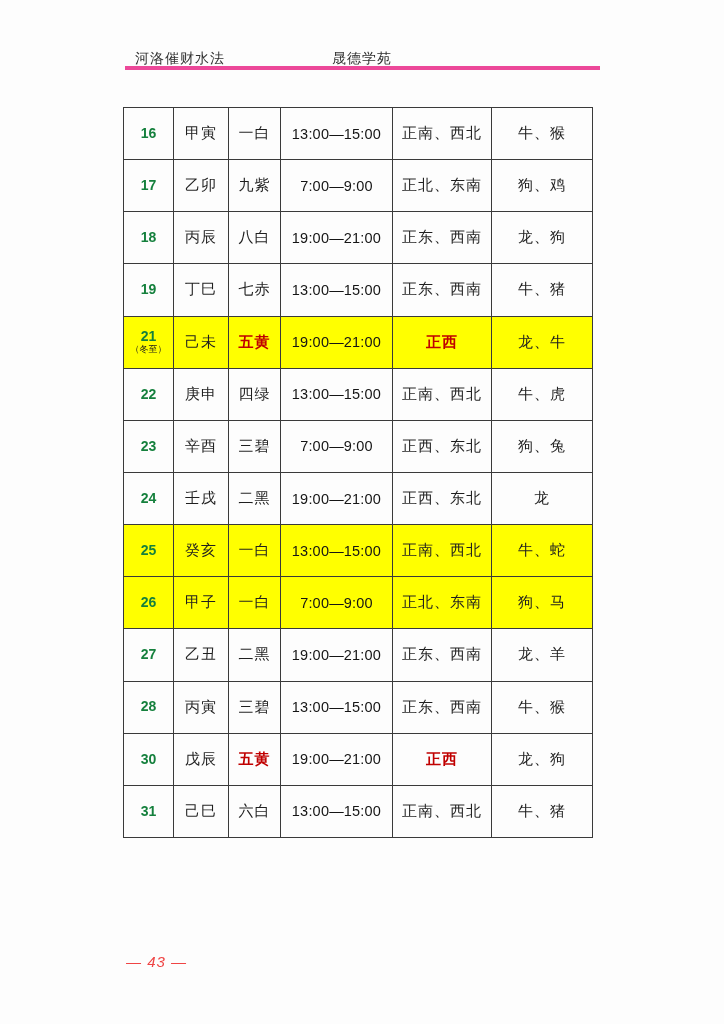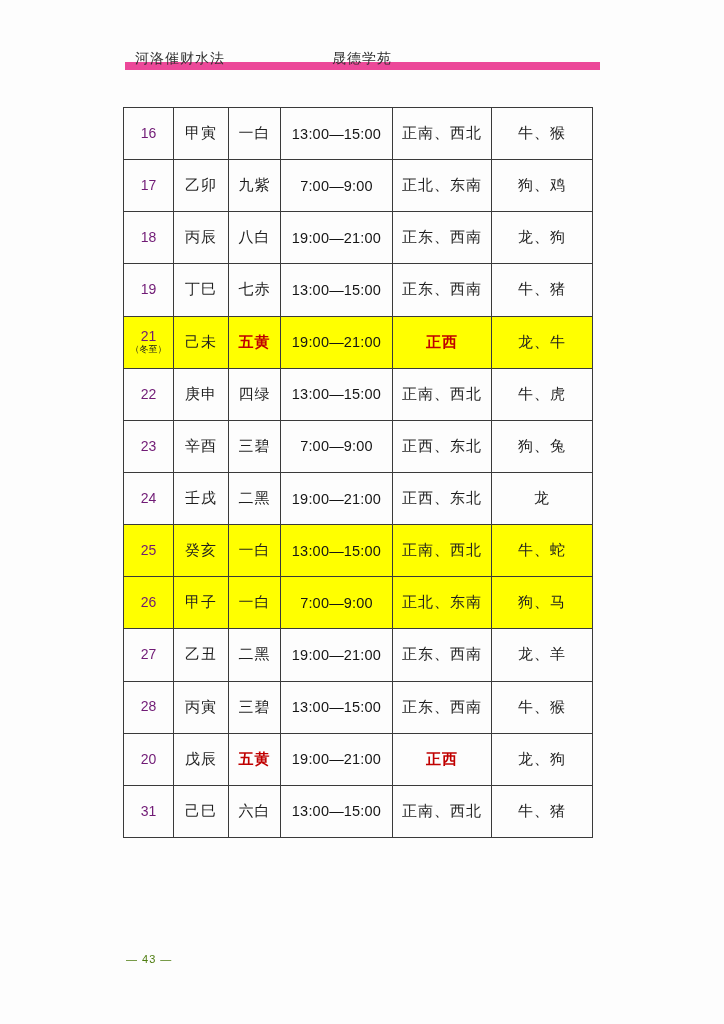--- a/index.html
+++ b/index.html
@@ -22,21 +22,21 @@
     inset: 0;
     background: #fdfdfd;
   }
   
   .header {
     position: absolute;
     left: 125px;
     top: 49px;
     width: 475px;
     height: 21px;
-    border-bottom: 8px solid #ec4899;
+    border-bottom: 4px solid #ec4899;
     font-size: 14px;
     color: #2f2f2f;
   }
   .header .h-left  { position: absolute; left: 10px;  top: 1px; letter-spacing: 1px; }
   .header .h-center{ position: absolute; left: 207px; top: 1px; letter-spacing: 1px; }
   
   table.sched {
     position: absolute;
     left: 123px;
     top: 107px;
@@ -50,22 +50,22 @@
     text-align: center;
     vertical-align: middle;
     background: #fdfdfd;
     padding: 0;
   }
   tr.data-row { height: 45.7px; }
   tr.data-row.highlight td { background: var(--highlight-yellow); }
   .col-num .num {
     font-family: "Liberation Sans", sans-serif;
     font-size: 14px;
-    font-weight: 400;
-    color: #701a75;
+    font-weight: 700;
+    color: #15803d;
     line-height: 1.1;
   }
   .col-num .note {
     font-size: 9px;
     color: #1c1c1c;
     line-height: 1.2;
     letter-spacing: 0px;
   }
   .col-ganzhi span, .col-star span, .col-dir span, .col-animals span {
     font-family: "Liberation Serif", serif;
@@ -79,23 +79,24 @@
     letter-spacing: 0.2px;
     color: #151515;
   }
   .red { color: var(--accent-red) !important; font-weight: bold; }
   
   .footer {
     position: absolute;
     left: 126px;
     top: 953px;
     font-family: "Liberation Sans", sans-serif;
-    font-size: 11px;
-    color: #4d7c0f;
+    font-size: 15px;
+    color: #ef4444;
     letter-spacing: 1px;
+    font-style: italic;
   }
 </style>
 </head>
 <body>
 
 <div class="page">
 
   <div class="header">
     <span class="h-left">河洛催财水法</span>
     <span class="h-center">晟德学苑</span>
@@ -238,21 +239,21 @@
 
     </td>
     <td class="col-ganzhi"><span>丙寅</span></td>
     <td class="col-star"><span>三碧</span></td>
     <td class="col-time"><span>13:00—15:00</span></td>
     <td class="col-dir"><span>正东、西南</span></td>
     <td class="col-animals"><span>牛、猴</span></td>
   </tr>
         <tr class="data-row">
     <td class="col-num">
-      <div class="num">20</div>
+      <div class="num">30</div>
 
     </td>
     <td class="col-ganzhi"><span>戊辰</span></td>
     <td class="col-star"><span class="red">五黄</span></td>
     <td class="col-time"><span>19:00—21:00</span></td>
     <td class="col-dir"><span class="red">正西</span></td>
     <td class="col-animals"><span>龙、狗</span></td>
   </tr>
         <tr class="data-row">
     <td class="col-num">

